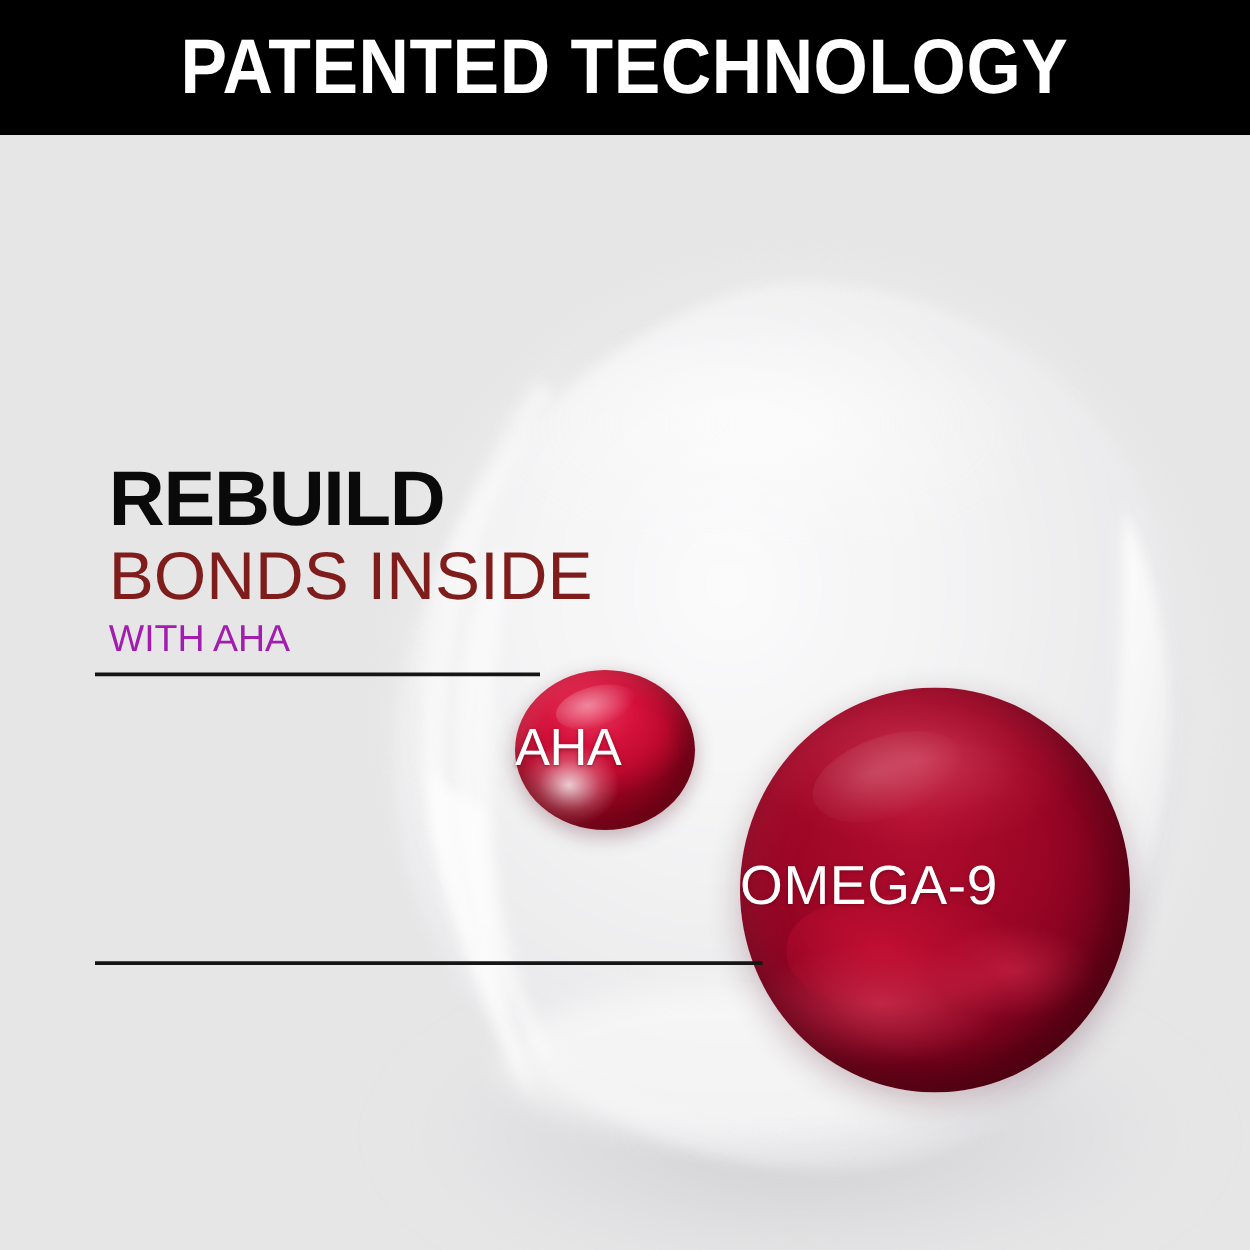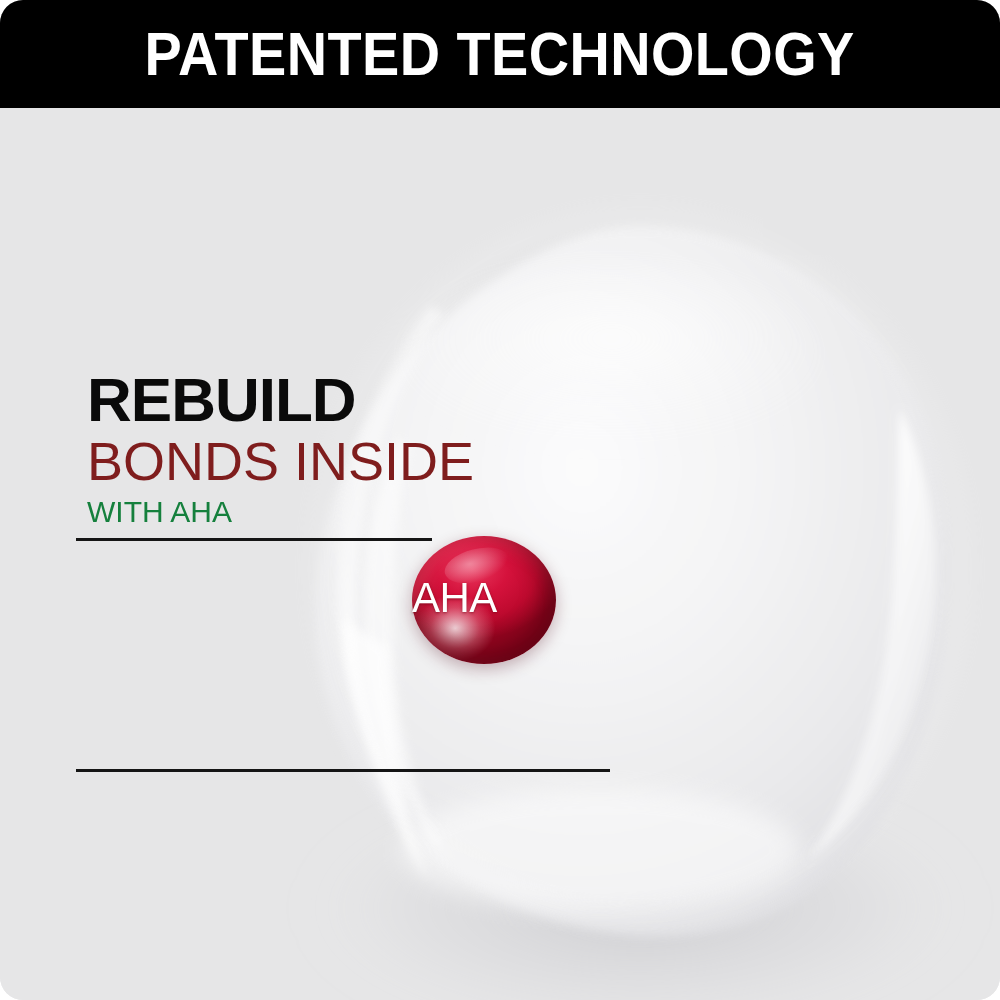--- a/index.html
+++ b/index.html
@@ -9,21 +9,20 @@
   }
   body {
     font-family: "Liberation Sans", sans-serif;
   }
   #stage {
     position: relative;
     width: 1000px;
     height: 1000px;
     overflow: hidden;
     background: #e6e6e7;
-    border-radius: 23px;
   }
 
   
   #header-bar {
     position: absolute;
     left: 0; top: 0;
     width: 1000px;
     height: 108px;
     background: #000000;
     display: flex;
@@ -162,21 +161,21 @@
     color: #7f1d1d;
     letter-spacing: 0px;
     margin: 2px 0 0 0;
     white-space: nowrap;
   }
   .detail {
     font-family: "Liberation Sans", sans-serif;
     font-weight: 300;
     font-size: 30px;
     line-height: 1.1;
-    color: #15803d;
+    color: #a21caf;
     letter-spacing: 0px;
     margin: 6px 0 0 0;
     white-space: nowrap;
   }
 
   
   .rule {
     position: absolute;
     left: 76px;
     height: 3px;
@@ -272,20 +271,23 @@
 
       <ellipse cx="600" cy="742" rx="200" ry="62" fill="#ffffff" opacity="0.52" filter="url(#blurMd)"></ellipse>
 
       <ellipse cx="640" cy="460" rx="322" ry="352" fill="none" stroke="#ffffff" stroke-width="7" opacity="0.35" filter="url(#blurMd)"></ellipse>
     </svg>
 
     <div id="aha-bubble">
       <div id="aha-label" class="bubble-label">AHA</div>
     </div>
 
+    <div id="omega-bubble">
+      <div id="omega-label" class="bubble-label">OMEGA-9</div>
+    </div>
 
     <div id="rule-top" class="rule"></div>
     <div id="rule-bottom" class="rule"></div>
 
     <div id="rebuild-block" class="text-block">
       <div class="headline">REBUILD</div>
       <div class="subhead">BONDS INSIDE</div>
       <div class="detail">WITH AHA</div>
     </div>
 

